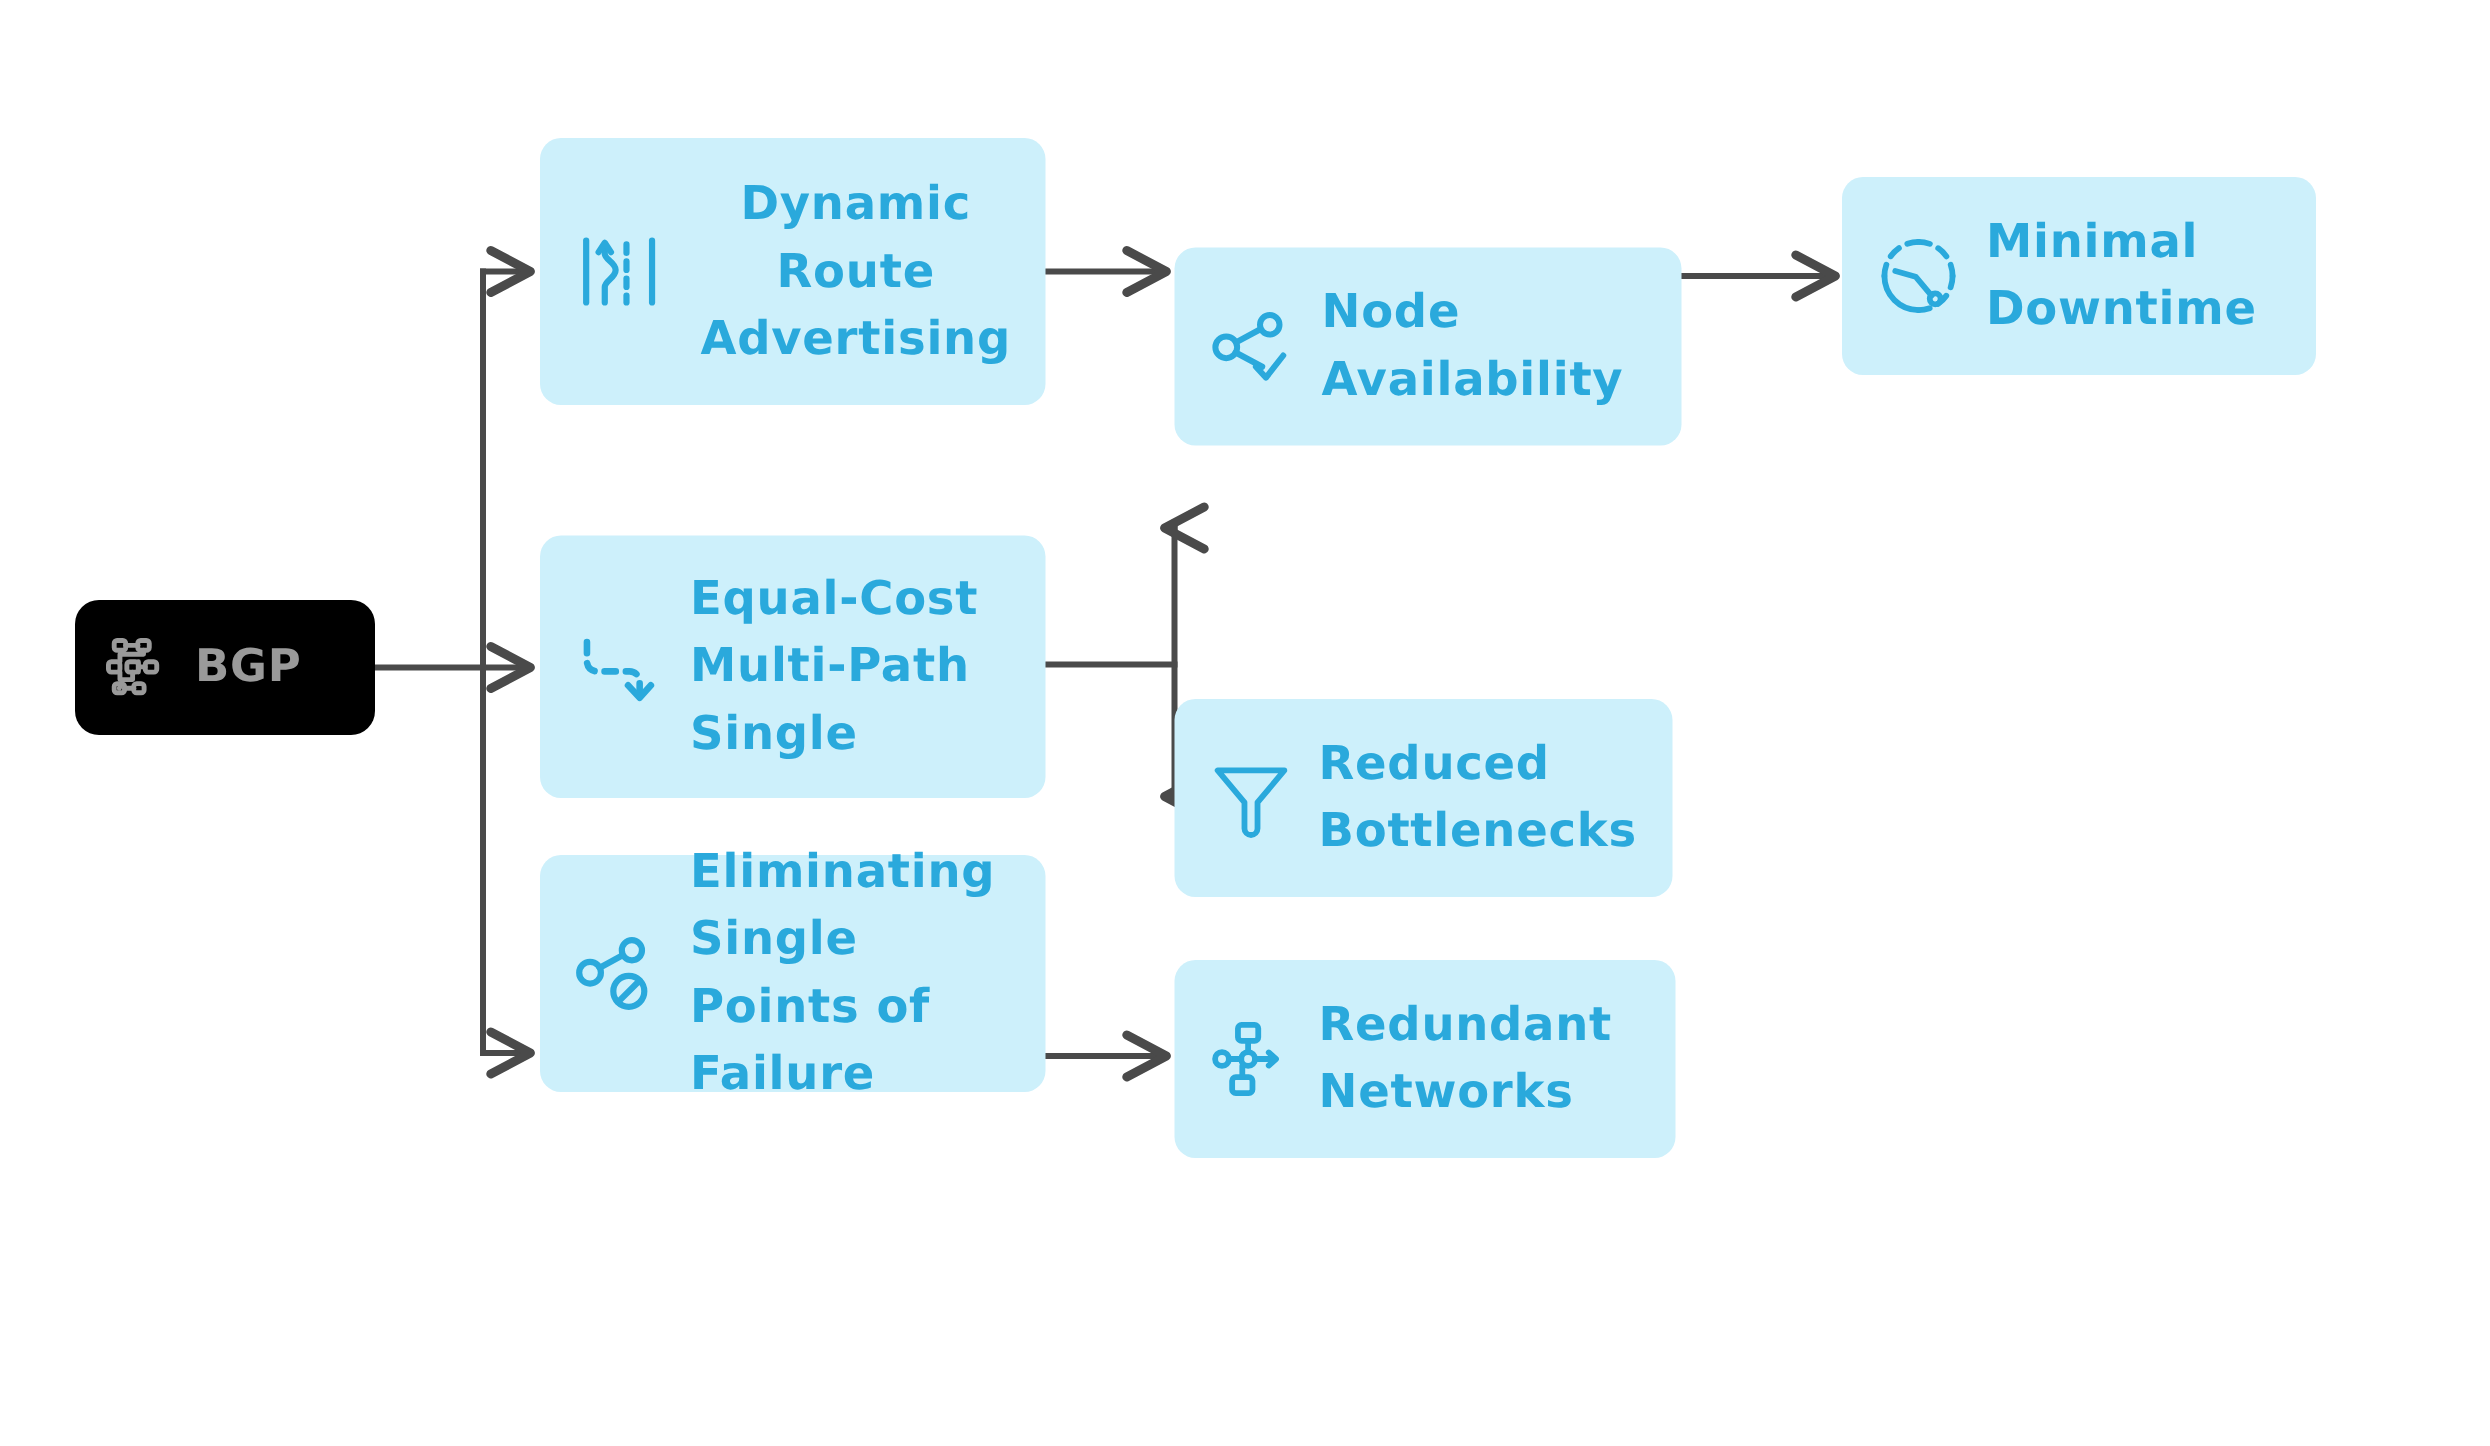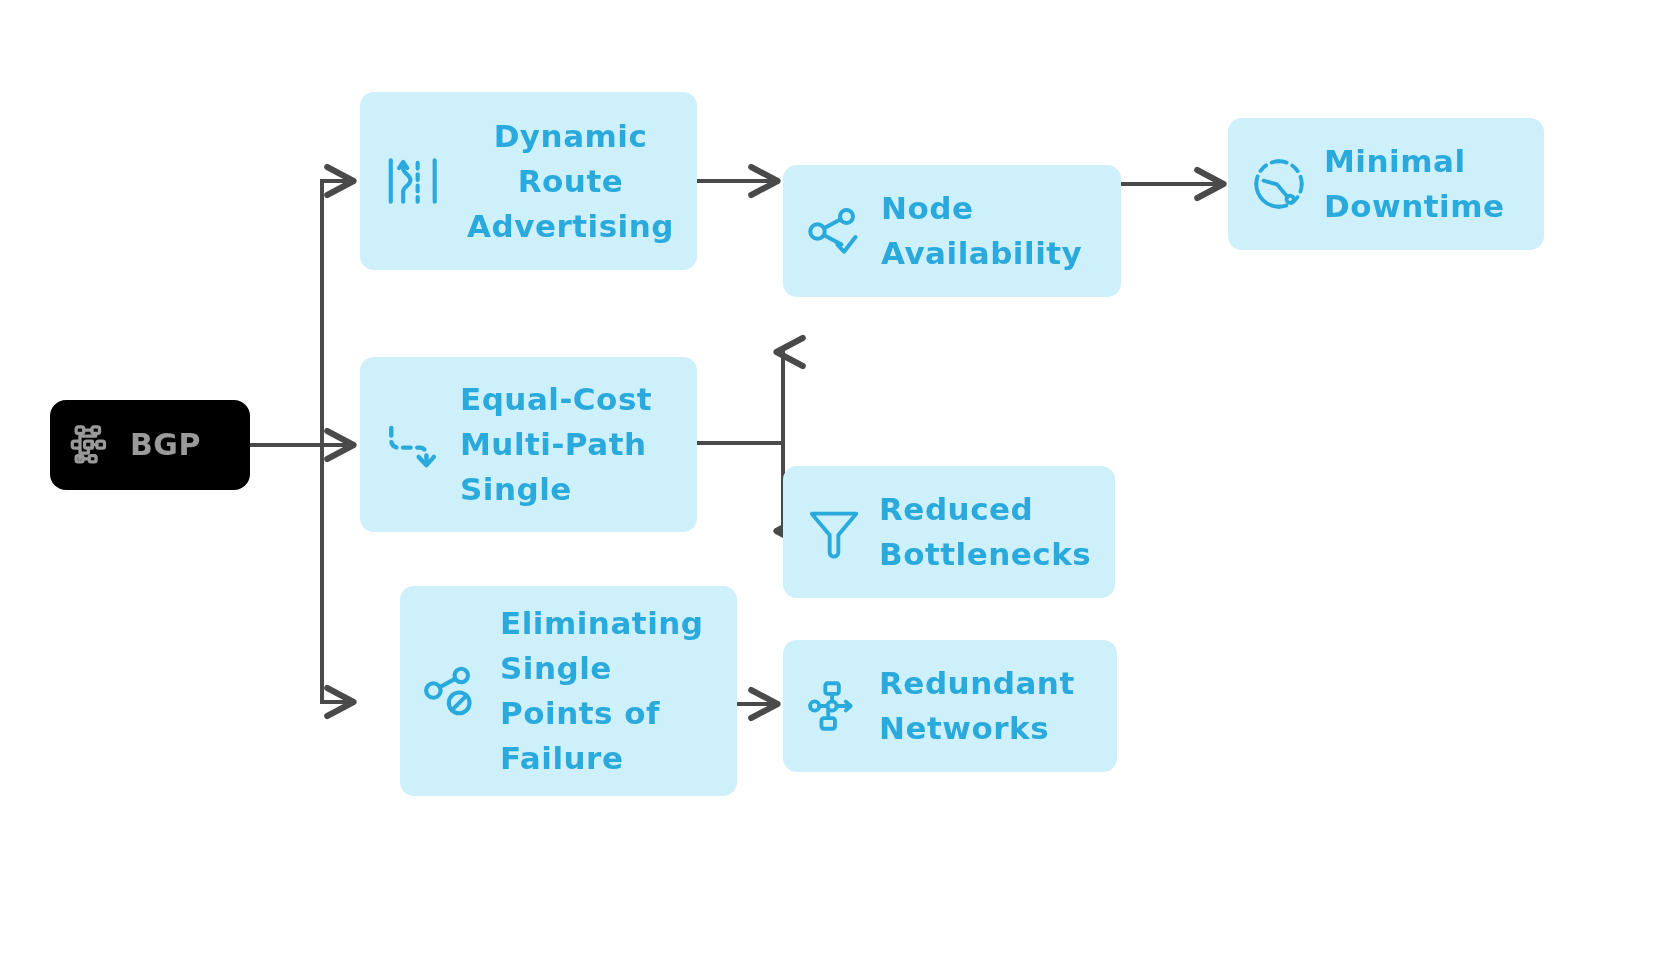--- a/index.html
+++ b/index.html
@@ -191,21 +191,21 @@
   <div class="node blue" style="left:783px; top:466px; width:332px; height:132px;">
     <span class="node-icon">
       <svg width="58" height="58" viewBox="0 0 24 24" fill="none" stroke="#2aa9dc" stroke-width="1.6" stroke-linecap="round" stroke-linejoin="round">
         <path d="M2.8 4.4 L21.2 4.4 L13.8 13.2 L13.8 20.4 A1.8 1.8 0 0 1 10.2 20.4 L10.2 13.2 Z"></path>
       </svg>
     </span>
     <span class="node-label">Reduced
 Bottlenecks</span>
   </div>
 
-  <div class="node blue" style="left:360px; top:586px; width:337px; height:210px;margin-left:40px;">
+  <div class="node blue" style="left:360px; top:570px; width:337px; height:158px;">
     <span class="node-icon">
       <svg width="62" height="62" viewBox="0 0 24 24" fill="none" stroke="#2aa9dc" stroke-width="1.6" stroke-linecap="round" stroke-linejoin="round">
         <circle cx="4.4" cy="11.8" r="2.8"></circle>
         <circle cx="15.2" cy="6" r="2.6"></circle>
         <path d="M6.9 10.5 L12.8 7.3"></path>
         <circle cx="14.4" cy="16.6" r="4"></circle>
         <path d="M11.6 19.4 L17.2 13.8"></path>
       </svg>
     </span>
     <span class="node-label">Eliminating

